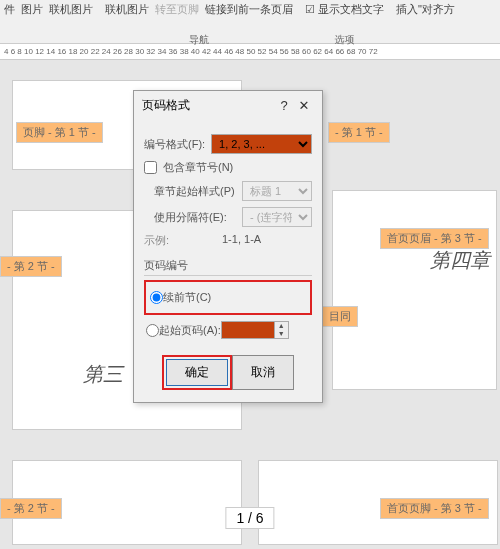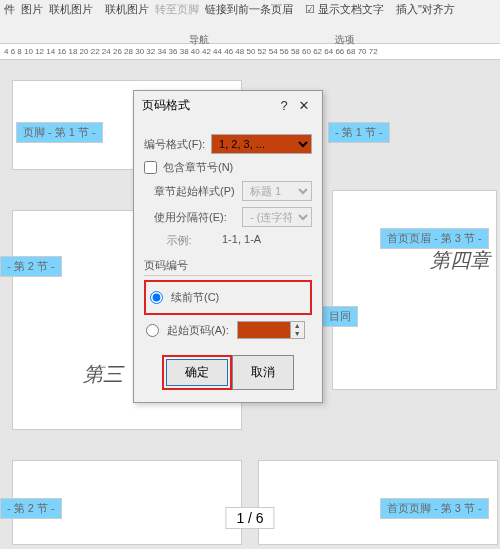--- a/index.html
+++ b/index.html
@@ -12,38 +12,38 @@
 .ribbon-group .label { font-size: 10px; color: #666; margin-top: 16px; font-family: Liberation Mono, monospace; }
 .ribbon-item { color: #444; cursor: pointer; }
 .ribbon-item.disabled { color: #aaa; }
 
 
 .ruler { background: #fff; height: 16px; font-size: 8px; color: #666; padding-left: 4px; white-space: nowrap; overflow: hidden; border-bottom: 1px solid #ccc; line-height: 16px;}
 
 
 .doc-area { position: absolute; top: 60px; left: 0; right: 0; bottom: 0; background: #e6e6e6; }
 .page-fragment { position: absolute; background: #fff; border: 1px solid #ccc; }
-.section-tag { position: absolute; background: #7dd3fc; font-size: 11px; color: #666; padding: 2px 6px; border: 1px solid #ccc; }
+.section-tag { position: absolute; background: #fdba74; font-size: 11px; color: #666; padding: 2px 6px; border: 1px solid #ccc; }
 .chapter-text { font-family: serif; font-size: 20px; color: #555; font-style: italic; }
 
 
 .dialog { position: absolute; left: 133px; top: 90px; width: 190px; background: #f0f0f0; border: 1px solid #999; box-shadow: 2px 2px 6px rgba(0,0,0,0.2); }
 .dialog-title { display: flex; justify-content: space-between; align-items: center; padding: 6px 8px; font-size: 12px; }
 .dialog-title .t { flex: 1; }
 .dialog-title .help, .dialog-title .close { width: 20px; text-align: center; cursor: pointer; font-size: 13px; color: #333; }
 .dialog-body { padding: 8px 10px 12px 10px; font-size: 11px; color: #555; }
 .field-row { display: flex; align-items: center; margin: 6px 0; gap: 6px; }
 .field-row label { flex: 0 0 auto; font-size: 11px; color: #555; }
 .field-row .control { flex: 1; }
 select, input[type=text] { width: 100%; font-size: 11px; padding: 2px 3px; border: 1px solid #aaa; background: #c2410c; }
 select.disabled { background: #eee; color: #888; }
 .sample-row { display: flex; gap: 8px; margin: 6px 0; }
-.sample-row .lbl { width: 70px; text-align: center; color: #888; }
+.sample-row .lbl { width: 70px; text-align: left; color: #888; }
 .section-header { font-size: 11px; color: #555; margin: 10px 0 4px 0; border-bottom: 1px solid #ccc; padding-bottom: 2px; }
-.radio-row { display: flex; align-items: center; gap: 8px; margin: 4px 0; padding: 2px; }
+.radio-row { display: flex; align-items: center; gap: 0; margin: 4px 0; padding: 2px; }
 .highlight-box { border: 2px solid #d22; padding: 2px; }
 .btn-row { display: flex; justify-content: center; margin-top: 14px; }
 .btn { padding: 4px 18px; border: 1px solid #888; background: #e6e6e6; font-size: 12px; cursor: pointer; }
 .btn.primary { border: 1px solid #2a6fb5; }
 .spinner { display: inline-flex; border: 1px solid #aaa; height: 18px; }
 .spinner input { border: none; width: 52px; font-size: 11px; padding: 0 3px; }
 .spinner .arrows { display: flex; flex-direction: column; width: 14px; }
 .spinner .arrows span { flex:1; font-size:7px; text-align:center; border-left:1px solid #aaa; line-height:8px; cursor:pointer; background:#eee; }
 
 

